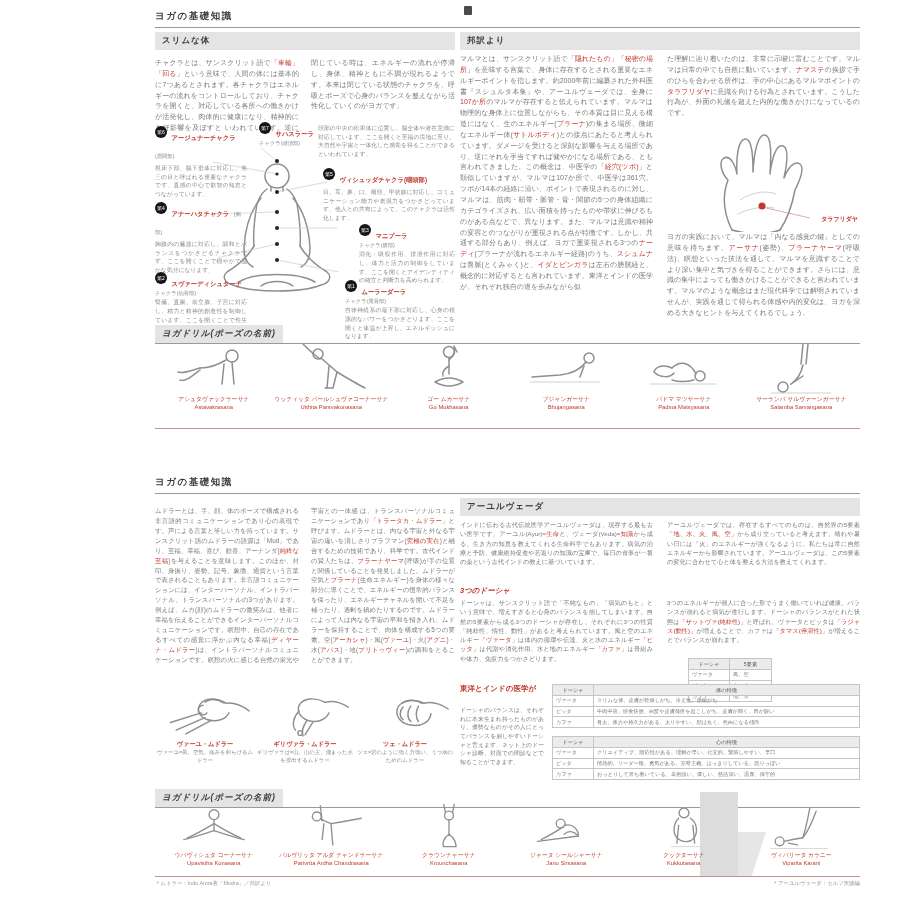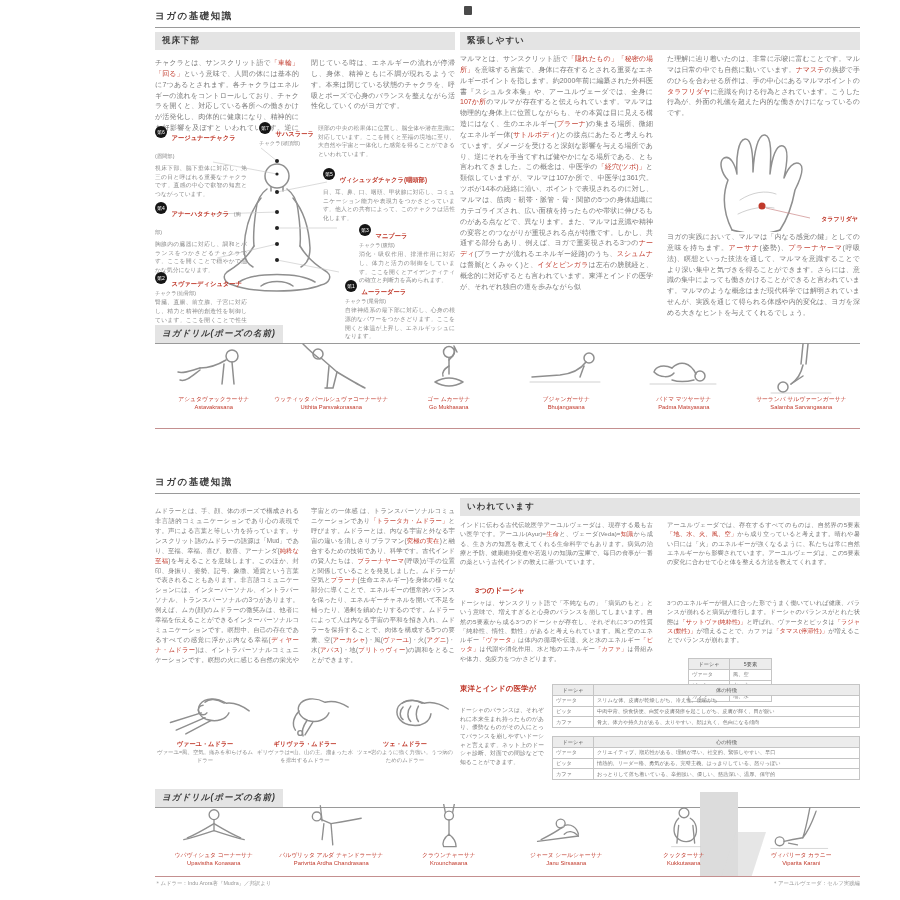--- a/index.html
+++ b/index.html
@@ -46,21 +46,21 @@
 </head>
 <body>
 
 <div id="sheet">
 
   <div class="print-mark"></div>
 
   <div class="abs h-main" style="left:155px;top:10px;width:705px;">ヨガの基礎知識</div>
 
   <div class="abs" style="left:155px;top:32px;width:300px;">
-    <div class="bar">視床下部</div>
+    <div class="bar">スリムな体</div>
     <div class="txt cols2" style="margin-top:8px;height:78px;">
       <span>チャクラとは、サンスクリット語で<span class="r">「車輪」「回る」</span>という意味で、人間の体には基本的に7つあるとされます。各チャクラはエネルギーの流れをコントロールしており、チャクラを開くと、対応している各所への働きかけが活発化し、肉体的に健康になり、精神的にも好影響を及ぼすと</span>
       <span>いわれています。逆に閉じている時は、エネルギーの流れが停滞し、身体、精神ともに不調が現れるようです。本来は閉じている状態のチャクラを、呼吸とポーズで心身のバランスを整えながら活性化していくのがヨガです。</span>
     </div>
 
     <div class="abs" style="left:0;top:96px;width:300px;height:290px;">
       <svg class="abs" style="left:50px;top:8px;" width="145" height="200" viewBox="0 0 145 200">
         <g class="figure-stroke" stroke-width="1.2">
           <circle cx="72" cy="40" r="12"></circle>
           <path d="M66 51 L66 55 M78 51 L78 55"></path>
@@ -138,21 +138,21 @@
       <div class="callout" style="left:190px;top:152px;width:110px;">
         <span class="badge">第1</span>
         <span class="name">ムーラーダーラ</span>
         <div class="sub">チャクラ(尾骨部)</div>
         <div class="desc">自律神経系の最下部に対応し、心身の根源的なパワーをつかさどります。ここを開くと体温が上昇し、エネルギッシュになります。</div>
       </div>
     </div>
   </div>
 
   <div class="abs" style="left:460px;top:32px;width:400px;">
-    <div class="bar">緊張しやすい</div>
+    <div class="bar">邦訳より</div>
     <div class="abs txt" style="left:0;top:22px;width:193px;height:268px;">マルマとは、サンスクリット語で<span class="r">「隠れたもの」「秘密の場所」</span>を意味する言葉で、身体に存在するとされる重要なエネルギーポイントを指します。約2000年前に編纂された外科医書『スシュルタ本集』や、アーユルヴェーダでは、全身に<span class="r">107か所</span>のマルマが存在すると伝えられています。マルマは物理的な身体上に位置しながらも、その本質は目に見える構造にはなく、生のエネルギー(<span class="r">プラーナ</span>)の集まる場所、微細なエネルギー体(<span class="r">サトルボディ</span>)との接点にあたると考えられています。ダメージを受けると深刻な影響を与える場所であり、逆にそれを手当てすれば健やかになる場所である、とも言われてきました。この概念は、中医学の<span class="r">「経穴(ツボ)」</span>と類似していますが、マルマは107か所で、中医学は361穴。ツボが14本の経絡に沿い、ポイントで表現されるのに対し、マルマは、筋肉・靭帯・脈管・骨・関節の5つの身体組織にカテゴライズされ、広い面積を持ったものや帯状に伸びるものがある点などで、異なります。また、マルマは意識や精神の変容とのつながりが重視される点が特徴です。しかし、共通する部分もあり、例えば、ヨガで重要視される3つの<span class="r">ナーディ</span>(プラーナが流れるエネルギー経路)のうち、<span class="r">スシュムナ</span>は督脈(とくみゃく)と、<span class="r">イダとピンガラ</span>は左右の膀胱経と、概念的に対応するとも言われています。東洋とインドの医学が、それぞれ独自の道を歩みながら似</div>
     <div class="abs" style="left:207px;top:22px;width:193px;">
       <div class="txt" style="height:66px;">た理解に辿り着いたのは、非常に示唆に富むことです。マルマは日常の中でも自然に動いています。<span class="r">ナマステ</span>の挨拶で手のひらを合わせる所作は、手の中心にあるマルマポイントの<span class="r">タラフリダヤ</span>に意識を向ける行為とされています。こうした行為が、外面の礼儀を超えた内的な働きかけになっているのです。</div>
       <div style="position:relative;height:112px;">
         <svg class="abs" style="right:0;top:2px;" width="150" height="110" viewBox="0 0 150 110">
           <g class="figure-stroke" stroke-width="1.1">
             <path d="M22 108 C14 92 12 74 18 58 C12 52 8 40 14 36 C20 33 25 42 27 52 C26 36 28 18 35 17 C42 16 43 34 43 50 C44 30 48 12 55 13 C62 14 61 34 60 52 C62 36 66 22 73 24 C79 26 77 42 74 56 C78 46 84 38 90 42 C95 46 90 58 85 68 C82 84 78 96 70 108"></path>
             <path d="M22 108 C40 113 56 113 70 108"></path>
             <path d="M30 78 C42 70 56 68 66 72" stroke-width="0.7" opacity="0.6"></path>
             <path d="M28 92 C40 86 54 84 64 86" stroke-width="0.7" opacity="0.6"></path>
@@ -291,25 +291,25 @@
             <path d="M68 26 C60 22 52 22 47 26"></path>
           </g>
         </svg>
         <div class="name">ツェ・ムドラー</div>
         <div class="desc">ツェ=岩のように強く力強い。うつ病のためのムドラー</div>
       </div>
     </div>
   </div>
 
   <div class="abs" style="left:460px;top:498px;width:400px;">
-    <div class="bar">いわれています</div>
+    <div class="bar">アーユルヴェーダ</div>
     <div class="abs txt-s" style="left:0;top:22px;width:193px;height:60px;">インドに伝わる古代伝統医学アーユルヴェーダは、現存する最も古い医学です。アーユル(Ayur)=<span class="r">生命</span>と、ヴェーダ(Veda)=<span class="r">知識</span>から成る、生き方の知恵を教えてくれる生命科学でもあります。病気の治療と予防、健康維持促進や若返りの知識の宝庫で、毎日の食事が一番の薬という古代インドの教えに基づいています。</div>
     <div class="abs txt-s" style="left:207px;top:22px;width:193px;height:60px;">アーユルヴェーダでは、存在するすべてのものは、自然界の5要素<span class="r">「地、水、火、風、空」</span>から成り立っていると考えます。晴れや暑い日には「火」のエネルギーが強くなるように、私たちは常に自然エネルギーから影響されています。アーユルヴェーダは、この5要素の変化に合わせて心と体を整える方法を教えてくれます。</div>
 
-    <div class="abs red-head" style="left:15px;top:88px;">3つのドーシャ</div>
+    <div class="abs red-head" style="left:0;top:88px;font-style:italic;">3つのドーシャ</div>
     <div class="abs txt-s" style="left:0;top:100px;width:193px;height:84px;">ドーシャは、サンスクリット語で「不純なもの」「病気のもと」という意味で、増えすぎると心身のバランスを崩してしまいます。自然の5要素から成る3つのドーシャが存在し、それぞれに3つの性質「純粋性、惰性、動性」があると考えられています。風と空のエネルギー<span class="r">「ヴァータ」</span>は体内の循環や伝達、火と水のエネルギー<span class="r">「ピッタ」</span>は代謝や消化作用、水と地のエネルギー<span class="r">「カファ」</span>は骨組みや体力、免疫力をつかさどります。</div>
     <div class="abs txt-s" style="left:207px;top:100px;width:193px;height:58px;">3つのエネルギーが個人に合った形でうまく働いていれば健康、バランスが崩れると病気が進行します。ドーシャのバランスがとれた状態は<span class="r">「サットヴァ(純粋性)」</span>と呼ばれ、ヴァータとピッタは<span class="r">「ラジャス(動性)」</span>が増えることで、カファは<span class="r">「タマス(停滞性)」</span>が増えることでバランスが崩れます。</div>
 
     <div class="abs" style="left:228px;top:160px;width:84px;">
       <table>
         <tbody>
             <tr>
           <th class="col-dosha">ドーシャ</th>
           <th>5要素</th>
         </tr>

